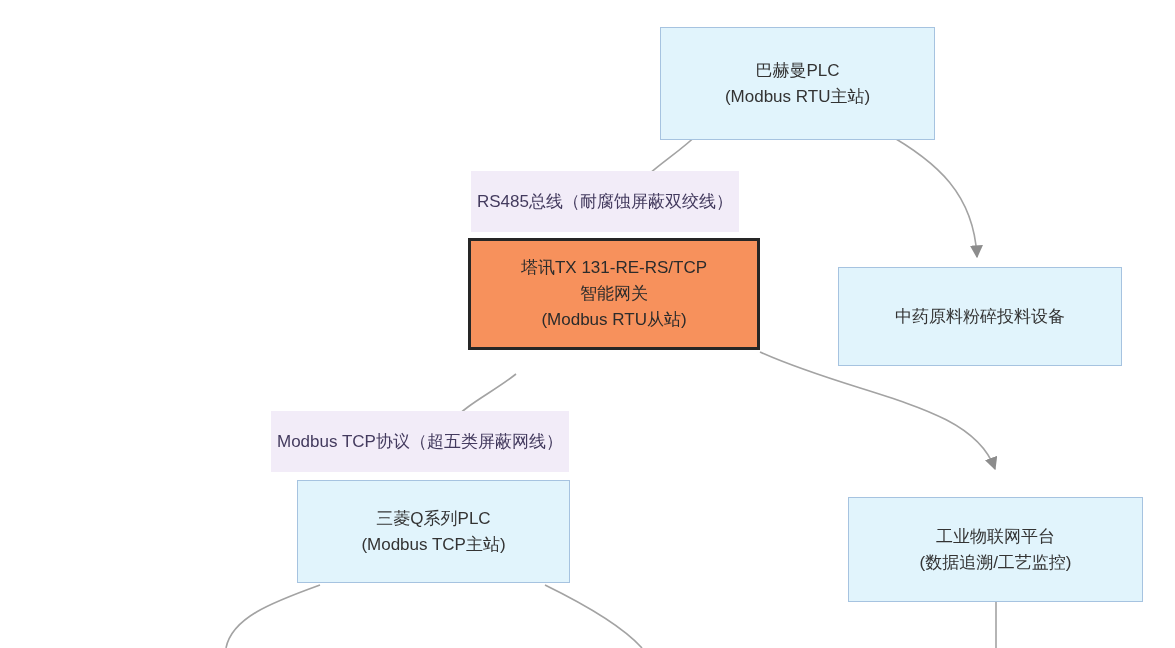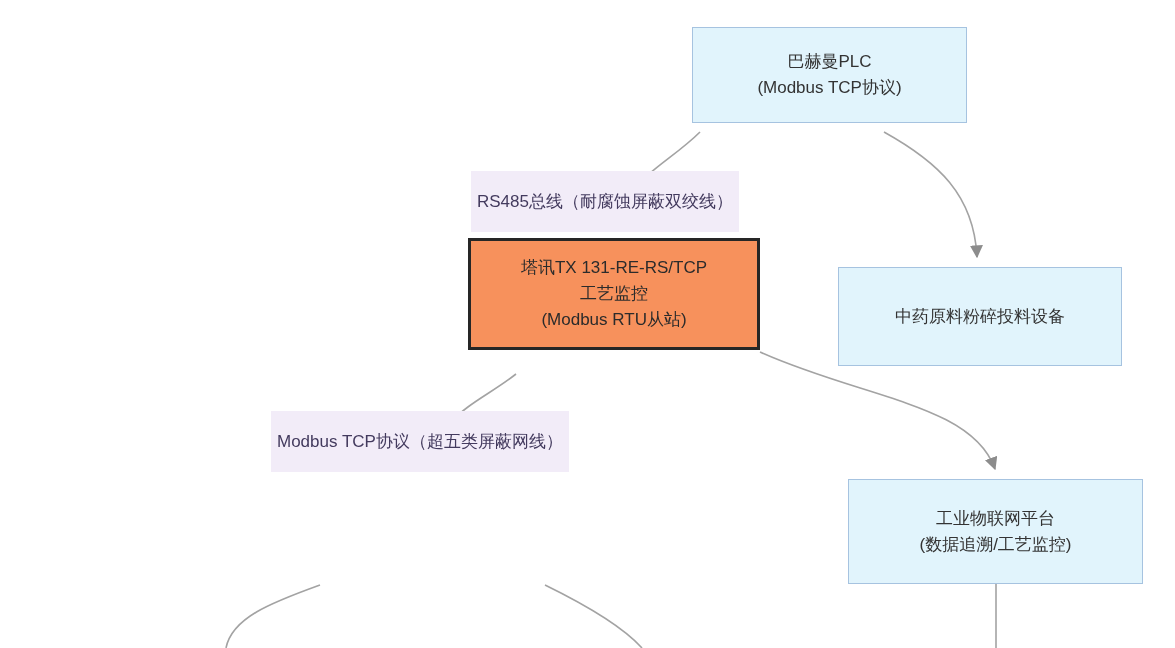--- a/index.html
+++ b/index.html
@@ -54,25 +54,25 @@
   .edge-label{
     position:absolute;
     font-size:17px;
     line-height:23px;
     padding:19px 6px;
     background:var(--edge-label-bg);
     color:var(--edge-label-text);
     white-space:nowrap;
   }
   
-  #node-bachmann   {left:660px;top:27px; width:275px;height:96px;margin-left:32px;}
+  #node-bachmann   {left:660px;top:27px; width:275px;height:113px;}
   #node-gateway    {left:468px;top:238px;width:292px;height:112px;}
   #node-device     {left:838px;top:267px;width:284px;height:99px;}
   #node-mitsubishi {left:297px;top:480px;width:273px;height:103px;}
-  #node-iot        {left:848px;top:479px;width:295px;height:105px;}
+  #node-iot        {left:848px;top:497px;width:295px;height:105px;}
   #label-rs485     {left:471px;top:171px;}
   #label-tcp       {left:271px;top:411px;}
 </style>
 </head>
 <body>
 
 <div class="canvas">
 
   <svg class="edge-layer" width="1175" height="648" viewBox="0 0 1175 648" xmlns="http://www.w3.org/2000/svg">
     <defs>
@@ -84,33 +84,37 @@
     <path class="edge" d="M884,132 C938,162 974,195 977,257" marker-end="url(#arrow)"></path>
     <path class="edge" d="M516,374 C478,404 436,414 432,470" marker-end="url(#arrow)"></path>
     <path class="edge" d="M760,352 C862,398 972,404 995,469" marker-end="url(#arrow)"></path>
     <path class="edge" d="M320,585 C270,603 232,618 226,648"></path>
     <path class="edge" d="M545,585 C592,608 624,628 642,648"></path>
     <path class="edge" d="M996,584 L996,648"></path>
   </svg>
 
   <div class="node" id="node-bachmann">
     <div>巴赫曼PLC</div>
-    <div>(Modbus TCP协议)</div>
+    <div>(Modbus RTU主站)</div>
   </div>
 
   <div class="node gateway" id="node-gateway">
     <div>塔讯TX 131-RE-RS/TCP</div>
-    <div>工艺监控</div>
+    <div>智能网关</div>
     <div>(Modbus RTU从站)</div>
   </div>
 
   <div class="node" id="node-device">
     <div>中药原料粉碎投料设备</div>
   </div>
 
+  <div class="node" id="node-mitsubishi">
+    <div>三菱Q系列PLC</div>
+    <div>(Modbus TCP主站)</div>
+  </div>
 
   <div class="node" id="node-iot">
     <div>工业物联网平台</div>
     <div>(数据追溯/工艺监控)</div>
   </div>
 
   <div class="edge-label" id="label-rs485">RS485总线（耐腐蚀屏蔽双绞线）</div>
 
   <div class="edge-label" id="label-tcp">Modbus TCP协议（超五类屏蔽网线）</div>
 

